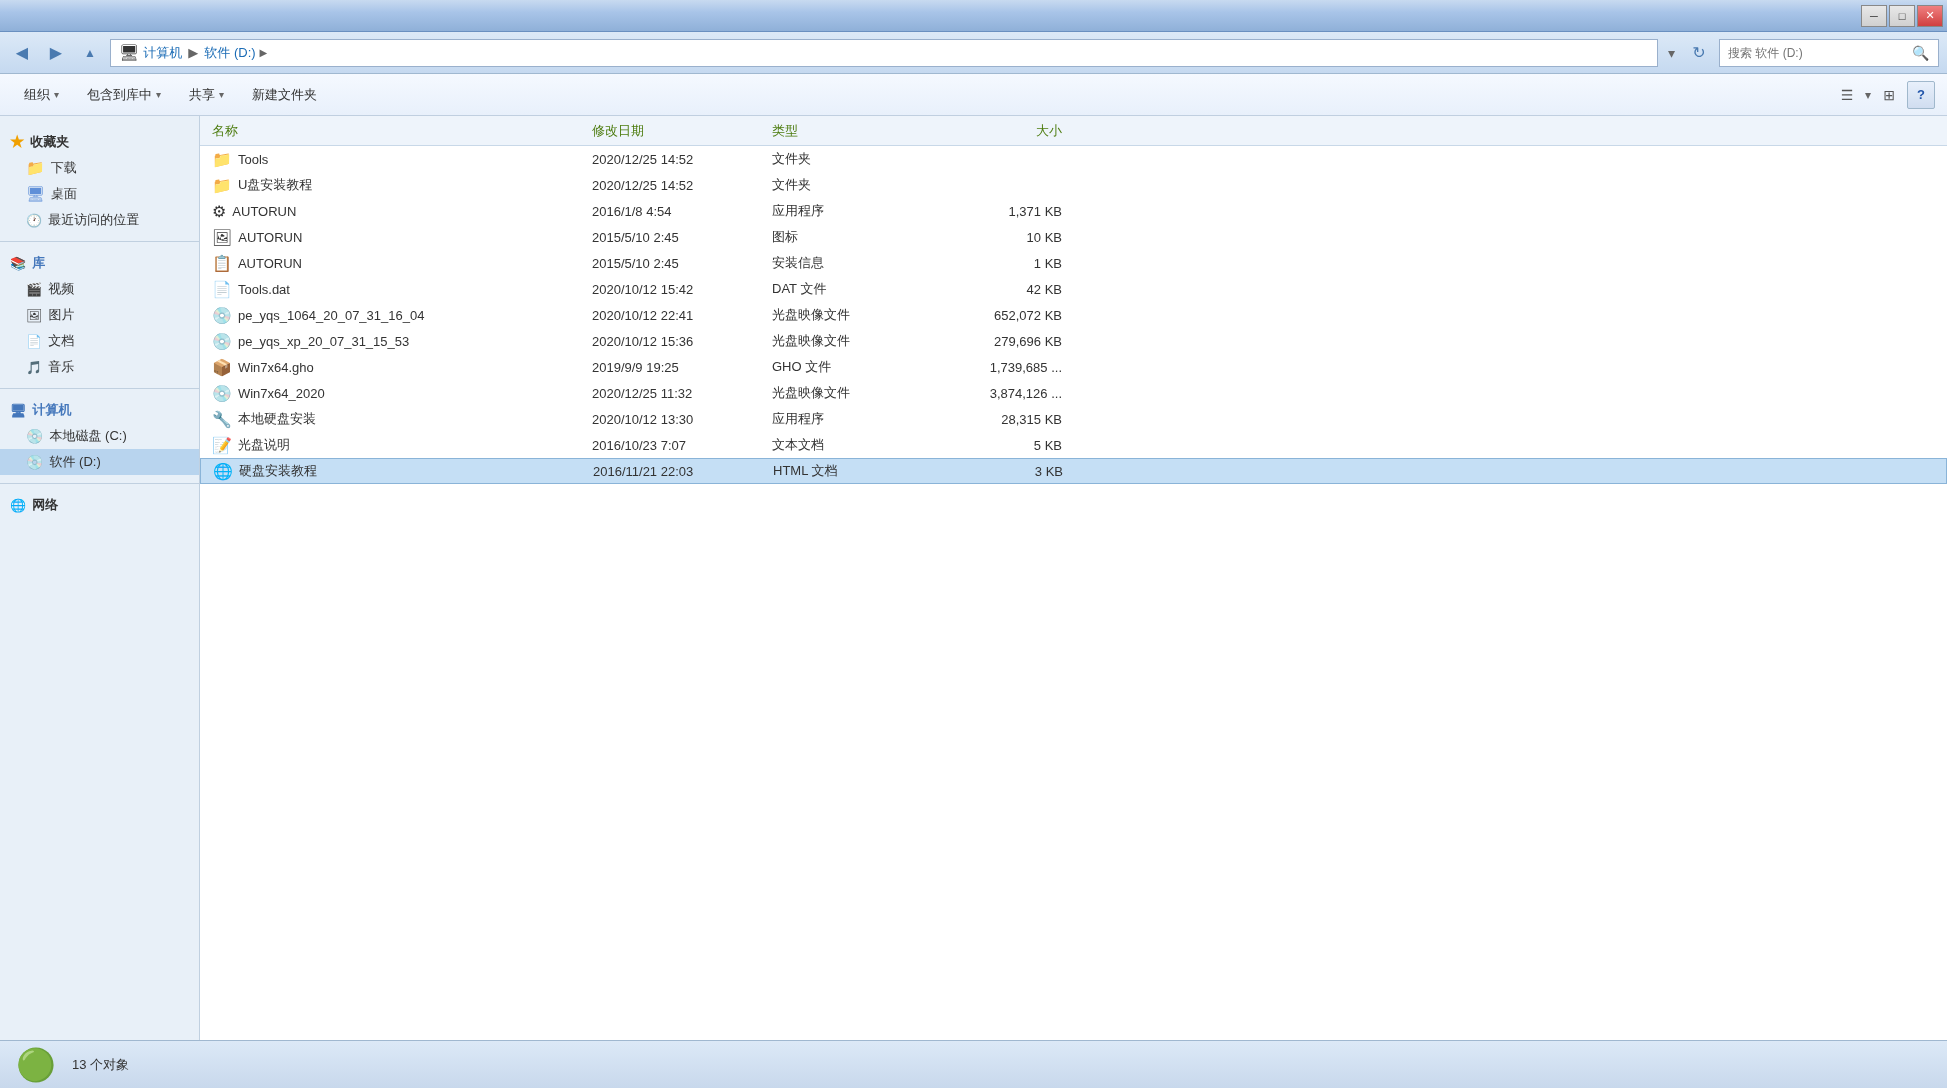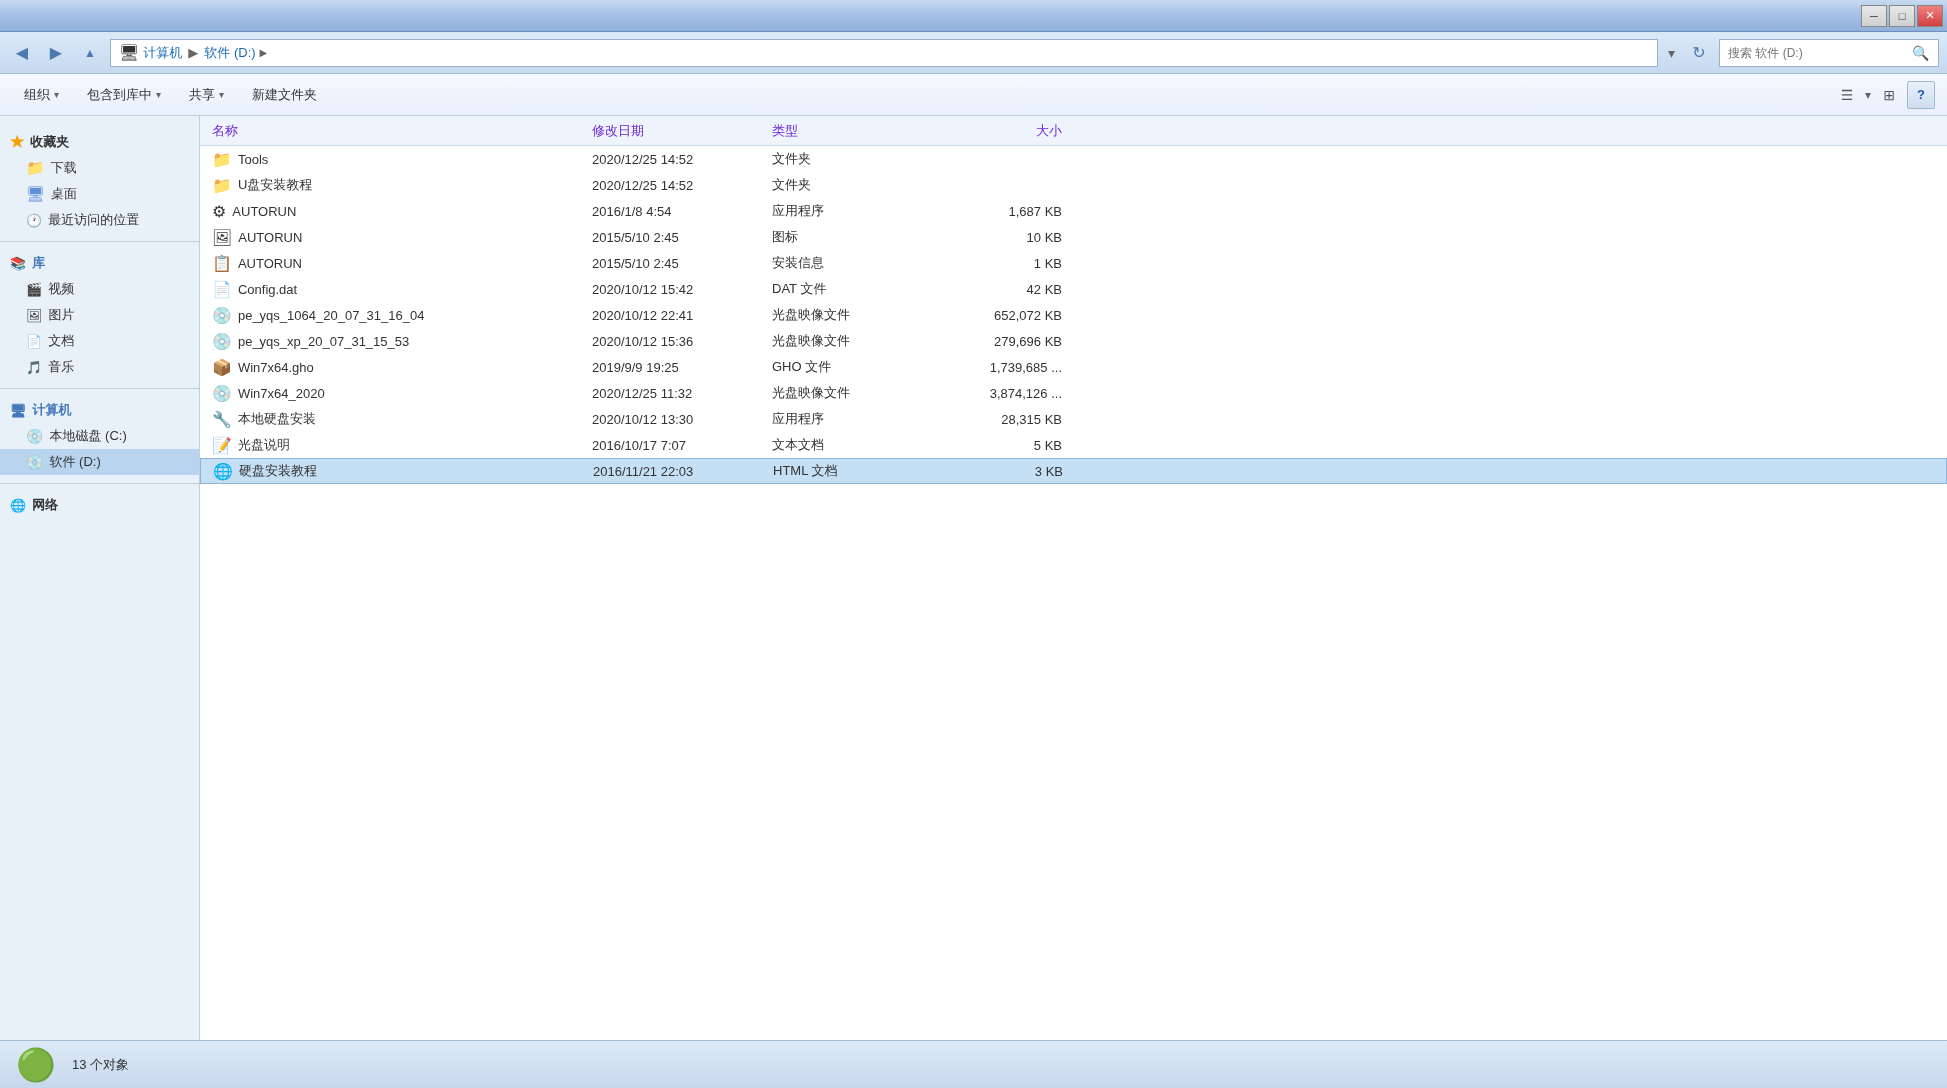--- a/index.html
+++ b/index.html
@@ -234,21 +234,21 @@
       flex-direction: column;
       overflow: hidden;
     }
     .file-list-header {
       display: flex;
       align-items: center;
       padding: 4px 12px;
       background: #eef4fb;
       border-bottom: 1px solid #c8d8e8;
       font-size: 13px;
-      color: #6d28d9;
+      color: #4d7c0f;
       height: 30px;
     }
     .col-name { flex: 0 0 380px; font-weight: normal; cursor: pointer; }
     .col-date { flex: 0 0 180px; font-weight: normal; cursor: pointer; font-family: Liberation Mono, monospace; }
     .col-type { flex: 0 0 160px; font-weight: normal; cursor: pointer; }
     .col-size { flex: 0 0 130px; font-weight: normal; cursor: pointer; text-align: right; }
 
     .file-list {
       flex: 1;
       overflow-y: auto;
@@ -470,21 +470,21 @@
     <div class="file-cell-type">文件夹</div>
     <div class="file-cell-size"></div>
   </div>
         <div class="file-row">
     <div class="file-cell-name">
       <span style="font-size:16px;">⚙</span>
       <span>AUTORUN</span>
     </div>
     <div class="file-cell-date">2016/1/8 4:54</div>
     <div class="file-cell-type">应用程序</div>
-    <div class="file-cell-size">1,687 KB</div>
+    <div class="file-cell-size">1,371 KB</div>
   </div>
         <div class="file-row">
     <div class="file-cell-name">
       <span style="font-size:16px;">🖼</span>
       <span>AUTORUN</span>
     </div>
     <div class="file-cell-date">2015/5/10 2:45</div>
     <div class="file-cell-type">图标</div>
     <div class="file-cell-size">10 KB</div>
   </div>
@@ -493,21 +493,21 @@
       <span style="font-size:16px;">📋</span>
       <span>AUTORUN</span>
     </div>
     <div class="file-cell-date">2015/5/10 2:45</div>
     <div class="file-cell-type">安装信息</div>
     <div class="file-cell-size">1 KB</div>
   </div>
         <div class="file-row">
     <div class="file-cell-name">
       <span style="font-size:16px;">📄</span>
-      <span>Config.dat</span>
+      <span>Tools.dat</span>
     </div>
     <div class="file-cell-date">2020/10/12 15:42</div>
     <div class="file-cell-type">DAT 文件</div>
     <div class="file-cell-size">42 KB</div>
   </div>
         <div class="file-row">
     <div class="file-cell-name">
       <span style="font-size:16px;">💿</span>
       <span>pe_yqs_1064_20_07_31_16_04</span>
     </div>
@@ -549,21 +549,21 @@
     </div>
     <div class="file-cell-date">2020/10/12 13:30</div>
     <div class="file-cell-type">应用程序</div>
     <div class="file-cell-size">28,315 KB</div>
   </div>
         <div class="file-row">
     <div class="file-cell-name">
       <span style="font-size:16px;">📝</span>
       <span>光盘说明</span>
     </div>
-    <div class="file-cell-date">2016/10/17 7:07</div>
+    <div class="file-cell-date">2016/10/23 7:07</div>
     <div class="file-cell-type">文本文档</div>
     <div class="file-cell-size">5 KB</div>
   </div>
         <div class="file-row selected">
     <div class="file-cell-name">
       <span style="font-size:16px;">🌐</span>
       <span>硬盘安装教程</span>
     </div>
     <div class="file-cell-date">2016/11/21 22:03</div>
     <div class="file-cell-type">HTML 文档</div>

